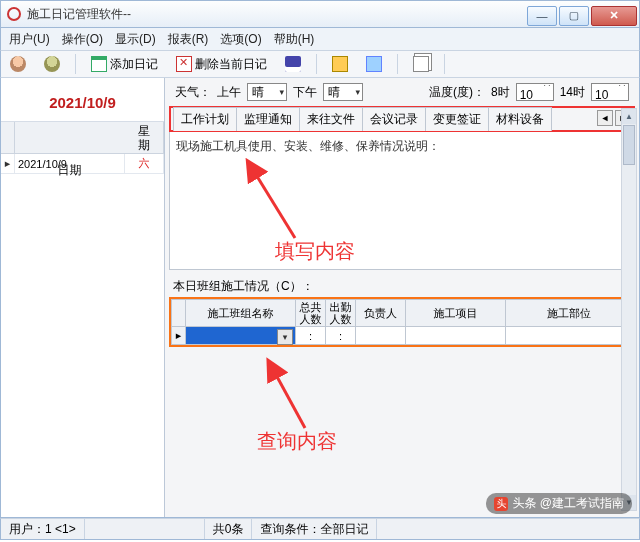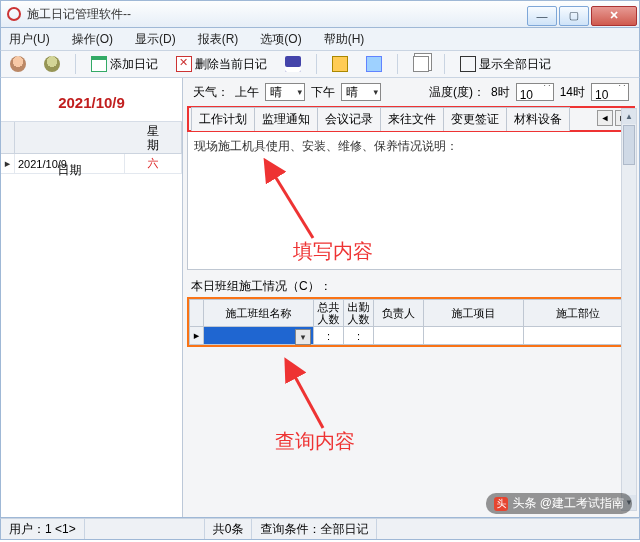--- a/index.html
+++ b/index.html
@@ -5,38 +5,38 @@
 * { box-sizing: border-box; margin: 0; padding: 0; font-family: "Microsoft YaHei", SimSun, sans-serif; font-size: 12px; }
 body { background: #fff; width: 640px; height: 542px; overflow: hidden; position: relative; }
 
 .titlebar { height: 28px; background: linear-gradient(#fdfefe,#e6eef7); border: 1px solid #9fb8d6; display: flex; align-items: center; padding-left: 6px; }
 .titlebar .app-icon { width: 14px; height: 14px; border: 2px solid #c33; border-radius: 50%; margin-right: 6px; }
 .titlebar .title { flex: 1; color: #333; }
 .winbtns { display: flex; }
 .winbtn { width: 30px; height: 20px; margin: 3px 2px 0 0; background: linear-gradient(#f7fbff,#cfe3f8); border: 1px solid #7ea7d8; border-radius: 2px; display: flex; align-items: center; justify-content: center; font-family: Arial; font-size: 11px; color: #345; }
 .winbtn.close { width: 46px; background: linear-gradient(#e79a94,#cf5a4e); border-color: #a33; color: #fff; font-weight: bold; }
 
-.menubar { height: 22px; background: #eef3f9; border-left: 1px solid #9fb8d6; border-right: 1px solid #9fb8d6; display: flex; align-items: center; padding-left: 8px; gap: 22px; color: #222; }
+.menubar { height: 22px; background: #eef3f9; border-left: 1px solid #9fb8d6; border-right: 1px solid #9fb8d6; display: flex; align-items: center; padding-left: 8px; gap: 12px; color: #222; }
 .menubar span { cursor: default; }
 
 .toolbar { height: 28px; background: #f4f6f9; border: 1px solid #c9d4e2; border-left: 1px solid #9fb8d6; border-right: 1px solid #9fb8d6; display: flex; align-items: center; padding: 0 4px; gap: 8px; }
 .tsep { width: 1px; height: 20px; background: #c9d4e2; margin: 0 2px; }
 .tbtn { height: 22px; padding: 0 4px; display: flex; align-items: center; gap: 3px; border: 1px solid transparent; }
 .ticon { width: 16px; height: 16px; display: inline-block; }
 .ic-head { background: radial-gradient(circle at 50% 35%, #f7c9a6 40%, transparent 41%), #b86; border-radius: 50%; }
 .ic-cal { background: #fff; border: 1px solid #3a6; box-shadow: inset 0 3px 0 #3a6; }
 .ic-del { background: #fff; border: 1px solid #c33; position: relative; }
 .ic-del::after { content:"✕"; position:absolute; top:-1px; left:2px; color:#c33; font-size:11px; }
 .ic-save { background: #44a; border-radius: 2px; box-shadow: inset 0 -5px 0 #fff; }
 .ic-print { background: #fc5; border: 1px solid #a80; }
 .ic-pages { background: #fff; border: 1px solid #888; box-shadow: 2px -2px 0 #fff, 2px -2px 0 1px #888; }
 .ic-sq { border: 1px solid #333; }
 
 .workarea { display: flex; border: 1px solid #9fb8d6; border-top: none; height: 440px; }
-.leftpane { width: 182px; background: #fff; border-right: 1px solid #bcc8d8; display: flex; flex-direction: column; }
+.leftpane { width: 164px; background: #fff; border-right: 1px solid #bcc8d8; display: flex; flex-direction: column; }
 .bigdate { color: #c11e1e; font-weight: bold; font-size: 15px; text-align: center; padding: 16px 0 10px; border-bottom: 1px solid #d6dde7; }
 .dategrid { flex: 1; }
 .dghead { display: flex; background: #eef1f5; border-bottom: 1px solid #ccd4df; height: 32px; }
 .dghead div { border-right: 1px solid #ccd4df; display: flex; align-items: center; justify-content: center; font-size: 12px; }
 .dgh-sel { width: 14px; }
 .dgh-date { width: 110px; margin-top: 48px; }
 .dgh-wk { flex: 1; line-height: 14px; text-align: center; }
 .dgrow { display: flex; height: 20px; border-bottom: 1px solid #e3e8ef; }
 .dgrow div { border-right: 1px solid #e3e8ef; display: flex; align-items: center; padding: 0 3px; font-size: 11px; }
 .dgr-sel { width: 14px; justify-content: center; color: #333; }
@@ -128,24 +128,20 @@
       <span class="ticon ic-print"></span>
     </div>
   <div class="tbtn">
       <span class="ticon ic-print" style="filter:hue-rotate(180deg)"></span>
     </div>
   <span class="tsep"></span>
   <div class="tbtn">
       <span class="ticon ic-pages"></span>
     </div>
   <span class="tsep"></span>
-  <div class="tbtn">
-      <span class="ticon ic-sq"></span>
-      <span>显示全部日记</span>
-    </div>
 </div>
 
 <div class="workarea">
   <div class="leftpane">
     <div class="bigdate">2021/10/9</div>
     <div class="dategrid">
       <div class="dghead">
         <div class="dgh-sel"></div>
         <div class="dgh-date">日期</div>
         <div class="dgh-wk">星<br>期</div>
@@ -169,22 +165,22 @@
       <span>温度(度)：</span>
       <span>8时</span>
       <span class="spin">10</span>
       <span>14时</span>
       <span class="spin">10</span>
     </div>
 
     <div class="tabstrip">
       <div class="tab">工作计划</div>
       <div class="tab">监理通知</div>
+      <div class="tab">来往文件</div>
       <div class="tab">会议记录</div>
-      <div class="tab">来往文件</div>
       <div class="tab">变更签证</div>
       <div class="tab">材料设备</div>
       <div class="tabnav">
         <span>◄</span>
         <span>►</span>
       </div>
     </div>
 
     <div class="panel">
       <span>现场施工机具使用、安装、维修、保养情况说明：</span>

